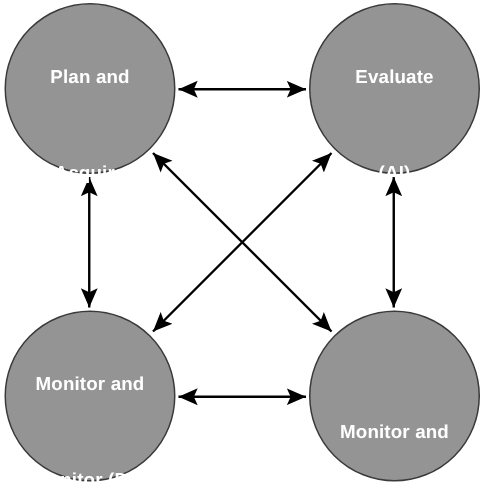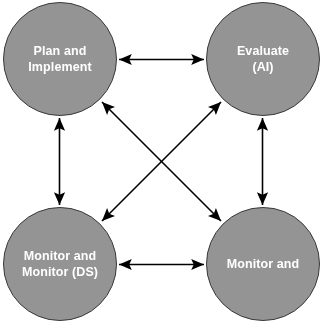--- a/index.html
+++ b/index.html
@@ -38,20 +38,21 @@
     color: #ffffff;
     font-weight: bold;
     font-size: 12.5px;
     line-height: 16px;
     letter-spacing: 0.1px;
     z-index: 2;
   }
   .node-line {
     display: block;
     white-space: nowrap;
+    margin-top: 48px;
   }
   .node-po { left: 3px;   top: 2px; }
   .node-ai { left: 206px; top: 2px; }
   .node-ds { left: 3px;   top: 207px; }
   .node-me { left: 206px; top: 207px; }
 </style>
 </head>
 <body>
 
 <div id="diagram-canvas">
@@ -74,21 +75,21 @@
 
     <line x1="262.5" y1="118" x2="262.5" y2="205" stroke="#000000" stroke-width="1.6" marker-start="url(#ah-start)" marker-end="url(#ah-end)"></line>
 
     <line x1="102" y1="102" x2="221" y2="221" stroke="#000000" stroke-width="1.6" marker-start="url(#ah-start)" marker-end="url(#ah-end)"></line>
 
     <line x1="221" y1="102" x2="102" y2="221" stroke="#000000" stroke-width="1.6" marker-start="url(#ah-start)" marker-end="url(#ah-end)"></line>
   </svg>
 
   <div class="node-circle node-po">
     <span class="node-line">Plan and</span>
-    <span class="node-line">Implement</span>
+    <span class="node-line">Acquire</span>
   </div>
 
   <div class="node-circle node-ai">
     <span class="node-line">Evaluate</span>
     <span class="node-line">(AI)</span>
   </div>
 
   <div class="node-circle node-ds">
     <span class="node-line">Monitor and</span>
     <span class="node-line">Monitor (DS)</span>

